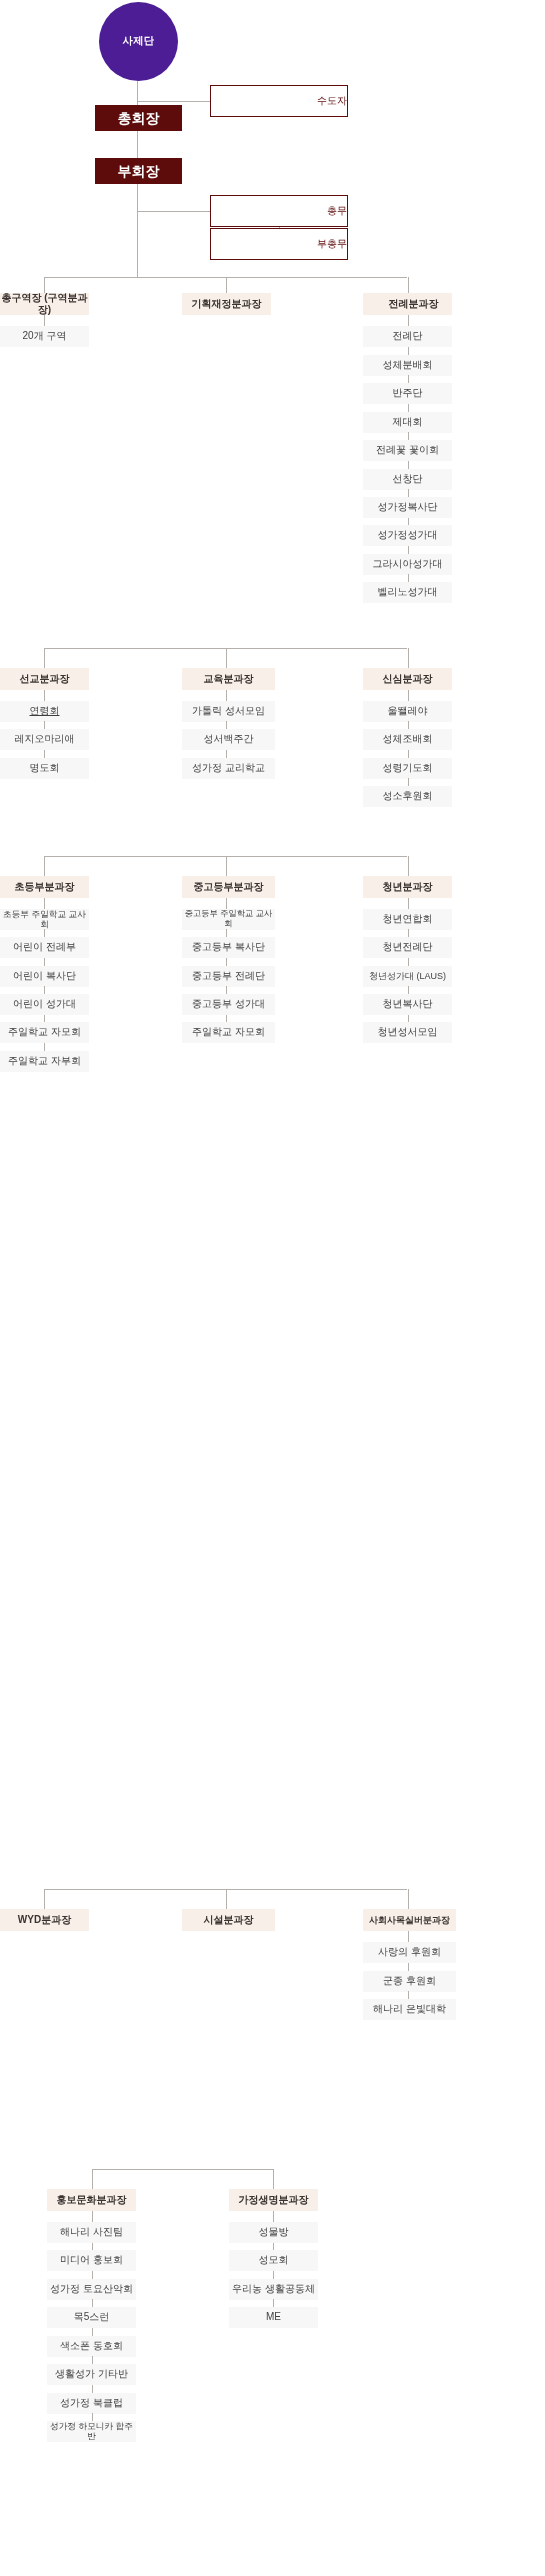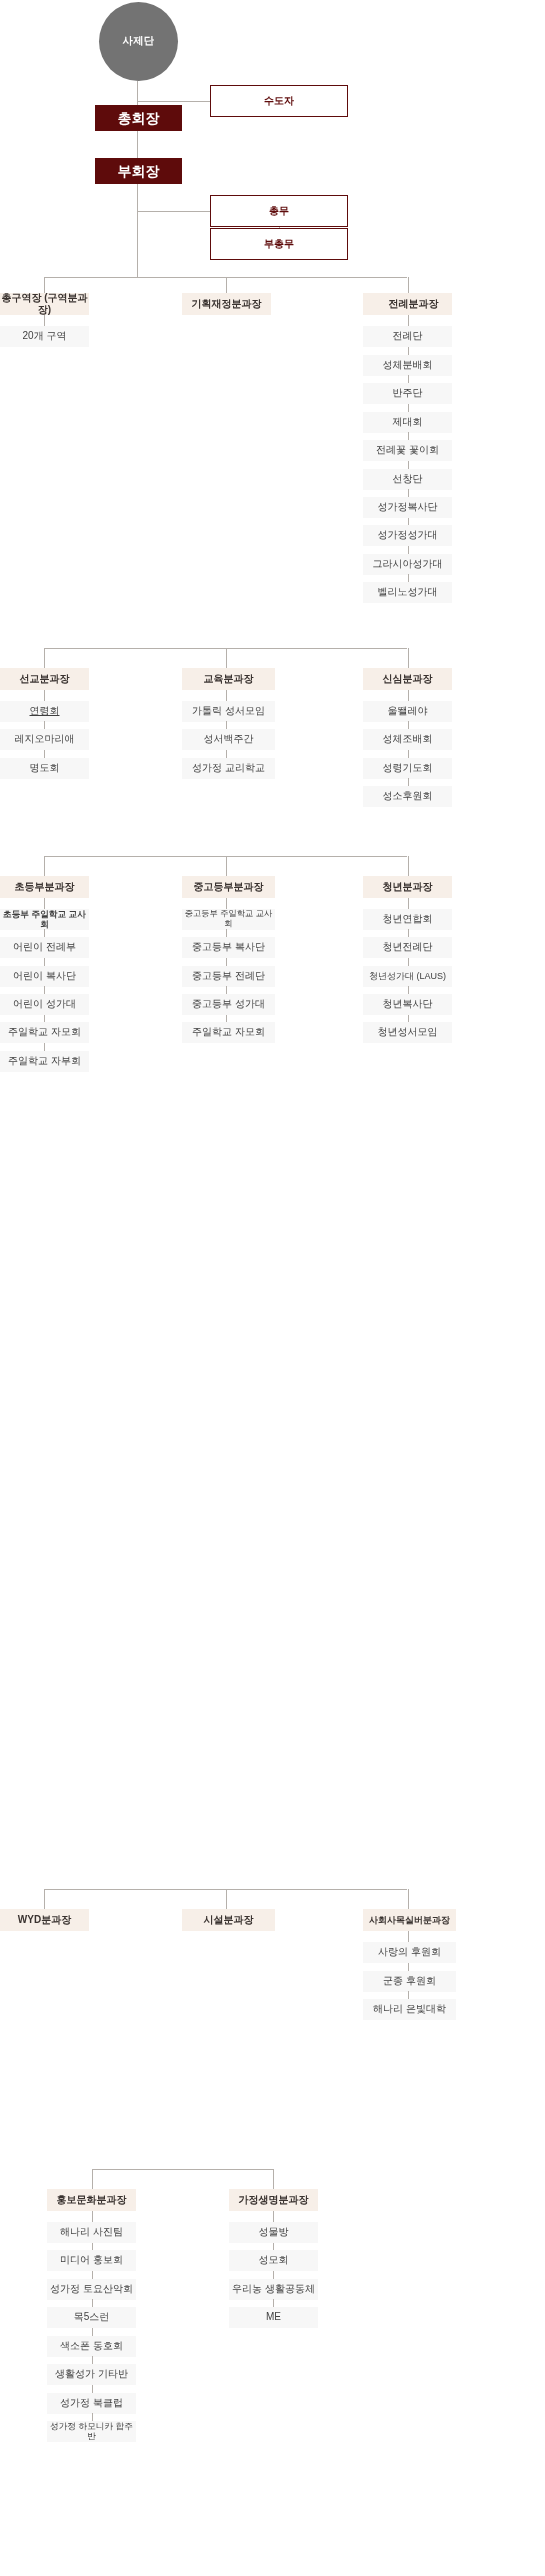--- a/index.html
+++ b/index.html
@@ -10,39 +10,40 @@
     position:relative;
     overflow:hidden;
     color:#333333;
   }
   .canvas{position:relative;width:545px;height:2576px;}
 
   
   .node{position:absolute;box-sizing:border-box;display:flex;align-items:center;justify-content:center;text-align:center;line-height:1.2;}
 
   .node-circle{
-    background:#737373;
+    background:#4c1d95;
     color:#ffffff;
     border-radius:50%;
     font-weight:bold;
     font-size:10.3px;
     letter-spacing:0.4px;
   }
   .node-dark{
     background:#5e0b0b;
     color:#ffffff;
     font-weight:bold;
     font-size:14px;
   }
   .node-outline{
     background:#ffffff;
     border:0.8px solid #5e0b0b;
     color:#5e0b0b;
-    font-weight:bold;
+    font-weight:normal;
     font-size:10px;
+    justify-content:flex-end;
   }
   .node-head{
     background:#f7efe8;
     color:#3a3330;
     font-weight:bold;
     font-size:10px;
   }
   .node-leaf{
     background:#f7f7f7;
     color:#3f3f3f;
@@ -216,21 +217,21 @@
 
   <div class="ln lnh" style="left:44px;top:856px;width:363px;"></div>
   <div class="ln lnv" style="left:44px;top:856px;height:20px;"></div>
   <div class="ln lnv" style="left:226px;top:856px;height:20px;"></div>
   <div class="ln lnv" style="left:408px;top:856px;height:20px;"></div>
 
   <div class="node node-head" style="left:0px;top:876px;width:89px;height:22px;">
     <span>초등부분과장</span>
     </div>
   <div class="ln lnv" style="left:44px;top:898px;height:11px;"></div>
-  <div class="node node-leaf" style="left:0px;top:909px;width:89px;height:20.5px;font-size:8.7px;font-weight:bold;">
+  <div class="node node-leaf" style="left:0px;top:909px;width:89px;height:20.5px;font-size:8.7px;">
     <span>초등부 주일학교 교사회</span>
     </div>
   <div class="ln lnv" style="left:44px;top:929px;height:8px;"></div>
   <div class="node node-leaf" style="left:0px;top:937px;width:89px;height:20.5px;">
     <span>어린이 전례부</span>
     </div>
   <div class="ln lnv" style="left:44px;top:958px;height:8px;"></div>
   <div class="node node-leaf" style="left:0px;top:966px;width:89px;height:20.5px;">
     <span>어린이 복사단</span>
     </div>

